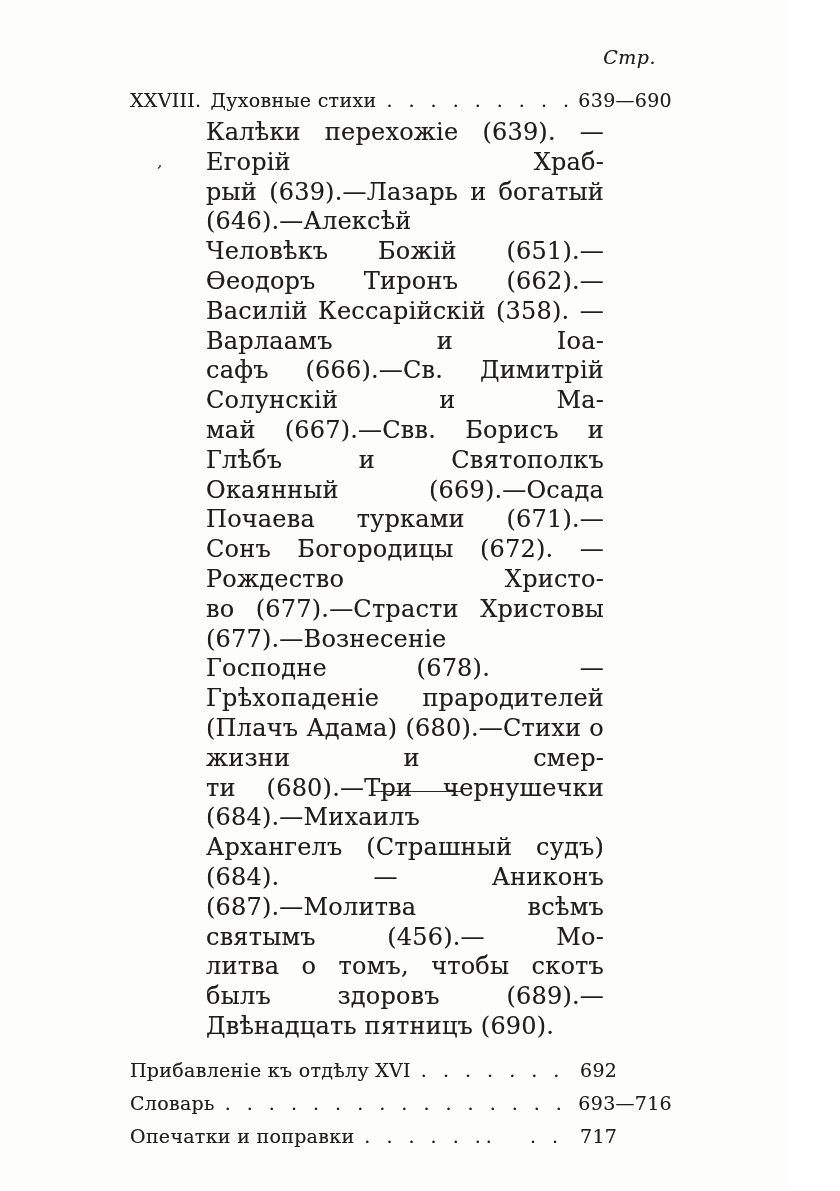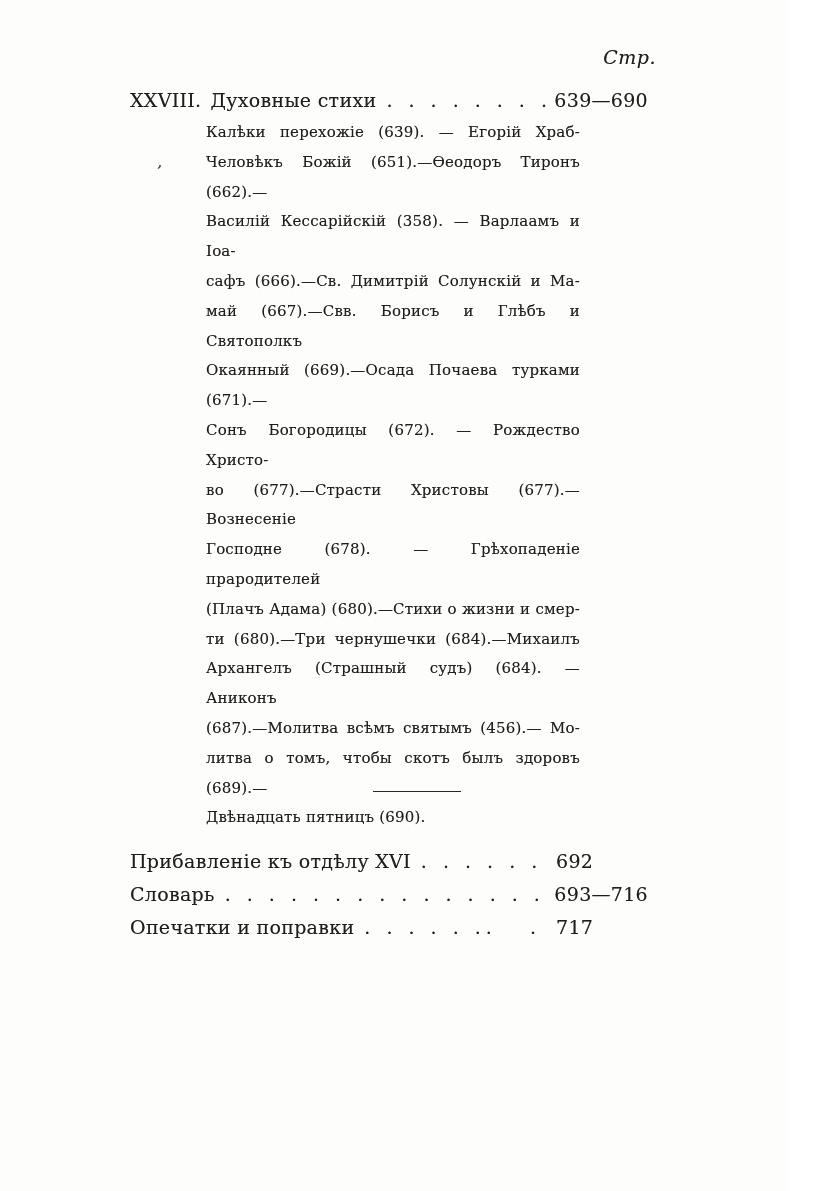--- a/index.html
+++ b/index.html
@@ -23,21 +23,21 @@
     top: 46px;
     right: 132px;
     font-style: italic;
     font-size: 19px;
     letter-spacing: 0.5px;
   }
 
   .toc {
     position: absolute;
     left: 130px;
-    right: 140px;
+    right: 116px;
     top: 84px;
   }
 
   .toc-row {
     display: flex;
     align-items: baseline;
     font-size: 19px;
     line-height: 33px;
     letter-spacing: 0.3px;
     white-space: nowrap;
@@ -52,21 +52,21 @@
     white-space: pre;
     letter-spacing: 5px;
     margin: 0 6px 0 10px;
   }
   .toc-row .pages {
     min-width: 92px;
   }
 
   .description {
     margin: 1px 68px 12px 76px; 
-    font-size: 15px;
+    font-size: 24px;
     letter-spacing: 0.2px;
   }
   .description .line {
     line-height: 29.8px;
     text-align: justify;
     text-align-last: justify;
     hyphens: none;
   }
   .description .line:last-child {
     text-align-last: left;
@@ -100,20 +100,21 @@
 
     <div class="toc-row">
       <span class="num">XXVIII.</span>
       <span class="title">Духовные стихи</span>
       <span class="dots">. . . . . . . . . . . . . .</span>
       <span class="pages">639—690</span>
     </div>
 
     <div class="description">
         <div class="line">Калѣки перехожіе (639). — Егорій Храб-</div>
+        <div class="line">рый (639).—Лазарь и богатый (646).—Алексѣй</div>
         <div class="line">Человѣкъ Божій (651).—Ѳеодоръ Тиронъ (662).—</div>
         <div class="line">Василій Кессарійскій (358). — Варлаамъ и Іоа-</div>
         <div class="line">сафъ (666).—Св. Димитрій Солунскій и Ма-</div>
         <div class="line">май (667).—Свв. Борисъ и Глѣбъ и Святополкъ</div>
         <div class="line">Окаянный (669).—Осада Почаева турками (671).—</div>
         <div class="line">Сонъ Богородицы (672). — Рождество Христо-</div>
         <div class="line">во (677).—Страсти Христовы (677).—Вознесеніе</div>
         <div class="line">Господне (678). — Грѣхопаденіе прародителей</div>
         <div class="line">(Плачъ Адама) (680).—Стихи о жизни и смер-</div>
         <div class="line">ти (680).—Три чернушечки (684).—Михаилъ</div>

